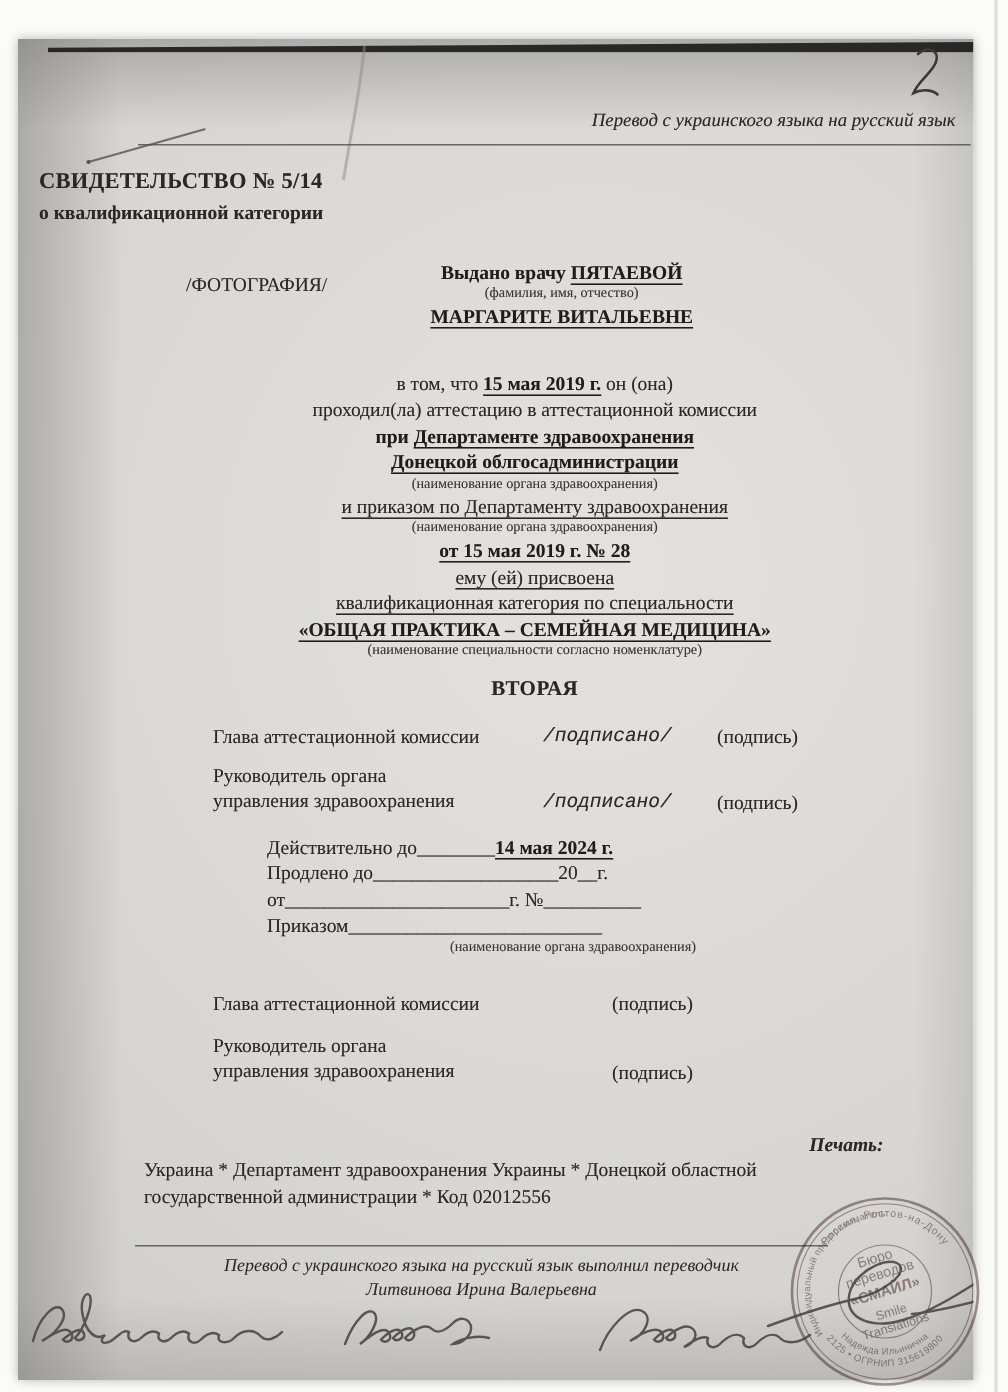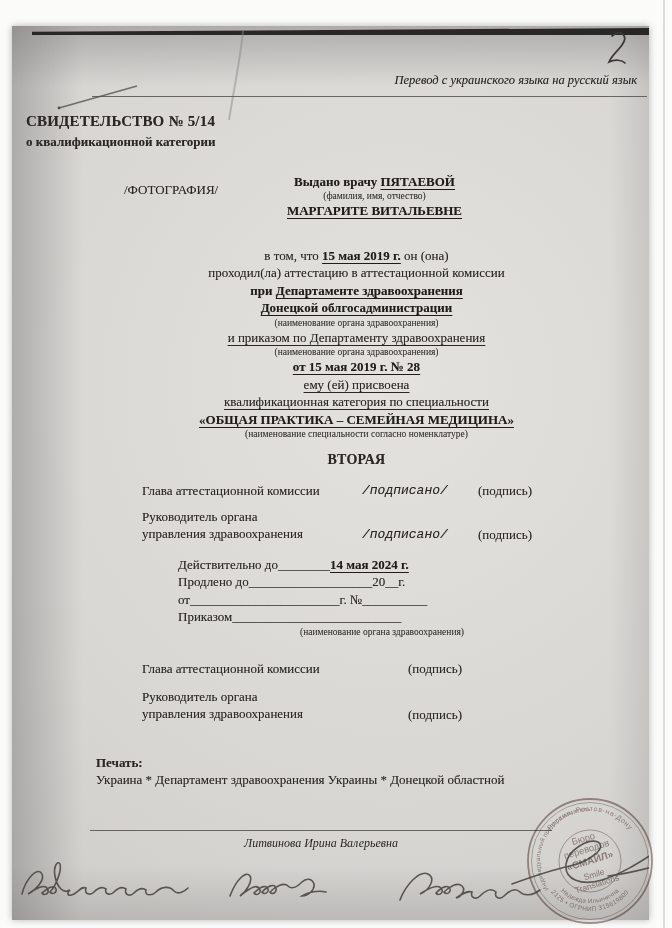--- a/index.html
+++ b/index.html
@@ -44,21 +44,21 @@
   .sigrow2{position:relative;margin-top:8px;height:36px;}
   .sigrow .lab,.sigrow2 .lab{position:absolute;left:84px;top:0;font-weight:normal;margin-left:46px;}
   .signed{position:absolute;left:350px;font-style:italic;font-family:Liberation Mono, monospace;}
   .podp-a{position:absolute;left:466px;}
   .podp-b{position:absolute;left:396px;}
   .sigrow .signed,.sigrow .podp-a,.sigrow .podp-b{top:0;}
   .sigrow2 .signed,.sigrow2 .podp-a,.sigrow2 .podp-b{top:18px;}
   .validity{margin:12px 0 0 166px;}
   .validity .vhint{margin-left:122px;}
   .sealnote{margin:30px 60px 0 84px;}
-  .seal-label{font-weight:bold;}
+  .seal-label{font-weight:bold;font-style:italic;text-align:right;}
   .footer{position:absolute;left:78px;top:804px;width:462px;text-align:center;font-style:italic;font-size:12px;line-height:16px;}
   .footer .rule2{height:1px;background:#55524e;margin-bottom:4px;opacity:.85;}
   .artifacts,.signatures{position:absolute;left:0;width:637px;pointer-events:none;}
   .artifacts{top:0;height:894px;}
   .signatures{top:800px;height:96px;}
   .stamp{position:absolute;left:510px;top:767px;width:136px;height:136px;mix-blend-mode:multiply;opacity:.9;}
   .stamp text{font-family:"Liberation Sans","DejaVu Sans",sans-serif;}
 </style>
 </head>
 <body>
@@ -140,25 +140,27 @@
       <span class="lab">
         <span>Руководитель органа</span><br>
         <span>управления здравоохранения</span>
       </span>
       <span class="podp-b">(подпись)</span>
     </div>
 
     <div class="sealnote">
       <div class="seal-label">Печать:</div>
       <div>Украина * Департамент здравоохранения Украины * Донецкой областной</div>
+      <div>государственной администрации * Код 02012556</div>
     </div>
   </div>
 
   <div class="footer">
     <div class="rule2"></div>
+    <div>Перевод с украинского языка на русский язык выполнил переводчик</div>
     <div>Литвинова Ирина Валерьевна</div>
   </div>
 
   <svg class="stamp" viewBox="0 0 136 136" aria-hidden="true">
     <g stroke="#8b746e" fill="none" opacity="0.8">
       <circle cx="68" cy="68" r="62" stroke-width="1.8"></circle>
       <circle cx="68" cy="68" r="58.5" stroke-width="0.7"></circle>
       <circle cx="68" cy="68" r="31" stroke-width="0.8"></circle>
     </g>
     <defs>

